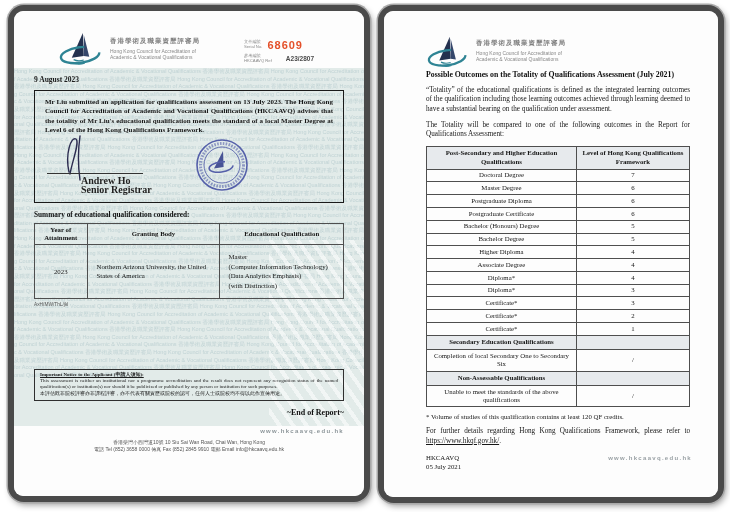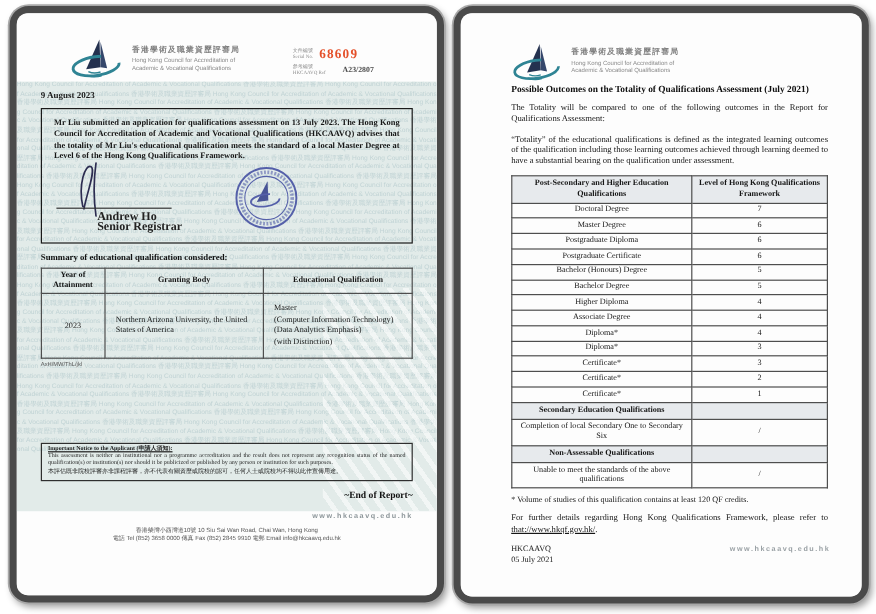--- a/index.html
+++ b/index.html
@@ -11,21 +11,21 @@
   .card-right { left:378px; top:5px; width:346px; height:498px; }
   .page-inner { position:relative; width:100%; height:100%; background:#fdfdfd; border-radius:9px; overflow:hidden; }
 
   
   .hdr { display:flex; justify-content:space-between; padding:20px 24px 0 44px; }
   .logo { display:flex; align-items:flex-start; }
   .logo-text { margin-left:6px; padding-top:6px; font-family:"Liberation Sans",sans-serif; }
   .logo-zh { font-size:6.5px; font-weight:bold; color:#7f7f7f; letter-spacing:1px; }
   .logo-en { font-size:5px; color:#8a8a8a; line-height:6.2px; margin-top:2px; }
   .serial-blk { font-family:"Liberation Sans",sans-serif; padding-top:8px; min-width:96px; }
-  .serial-row { display:flex; align-items:center;font-family:Liberation Serif, serif; }
+  .serial-row { display:flex; align-items:center; }
   .tiny-lbl { font-size:4.2px; line-height:4.8px; color:#8a8a8a; }
   .serial-val { font-size:11px; font-weight:bold; color:#e4502a; letter-spacing:1px; margin-left:5px; }
   .ref-val { font-size:6.5px; font-weight:bold; color:#4a4a4a; margin-left:14px; }
   .doc-title { font-family:"Liberation Sans",sans-serif; font-weight:bold; font-size:12.5px;
                color:#3a5a6d; margin:8px 0 5px 44px; letter-spacing:.2px; }
   .band { position:relative; background:#e2ebe9; padding:7px 20px 9px; }
   .wmark { position:absolute; inset:0; overflow:hidden; color:rgba(125,165,172,.34);
            font-size:5.5px; line-height:7.6px; text-align:justify; word-break:break-all; z-index:0;
            font-family:"Liberation Sans",sans-serif; }
   .stripes { position:absolute; right:0; bottom:0; width:95px; height:52%; z-index:0;
@@ -214,22 +214,22 @@
       <div class="logo-text">
         <div class="logo-zh">香港學術及職業資歷評審局</div>
         <div class="logo-en">
           <span>Hong Kong Council for Accreditation of</span><br>
           <span>Academic &amp; Vocational Qualifications</span>
         </div>
       </div>
     </div>
 
     <div class="rp-head">Possible Outcomes on the Totality of Qualifications Assessment (July 2021)</div>
+    <div class="rp-para">“Totality” of the educational qualifications is defined as the integrated learning outcomes of the qualification including those learning outcomes achieved through learning deemed to have a substantial bearing on the qualification under assessment.</div>
     <div class="rp-para">The Totality will be compared to one of the following outcomes in the Report for Qualifications Assessment:</div>
-    <div class="rp-para">“Totality” of the educational qualifications is defined as the integrated learning outcomes of the qualification including those learning outcomes achieved through learning deemed to have a substantial bearing on the qualification under assessment.</div>
 
     <table class="out-table">
       <tbody>
           <tr>
         <th>Post-Secondary and Higher Education Qualifications</th>
         <th class="lvl">Level of Hong Kong Qualifications Framework</th>
       </tr>
       <tr>
             <td>Doctoral Degree</td>
             <td class="lvl">7</td>
@@ -297,21 +297,21 @@
       <tr>
             <td>Unable to meet the standards of the above qualifications</td>
             <td class="lvl">/</td>
           </tr>
     </tbody>
       </table>
 
     <div class="footnote">* Volume of studies of this qualification contains at least 120 QF credits.</div>
 
     <div class="rp-para">
-      <span>For further details regarding Hong Kong Qualifications Framework, please refer to </span><span class="link">that://www.hkqf.gov.hk/</span><span>.</span>
+      <span>For further details regarding Hong Kong Qualifications Framework, please refer to </span><span class="link">https://www.hkqf.gov.hk/</span><span>.</span>
     </div>
 
     <div class="signoff">
       <div>HKCAAVQ</div>
       <div>05 July 2021</div>
     </div>
 
     <div class="rp-site">www.hkcaavq.edu.hk</div>
   </div>
 </div>

